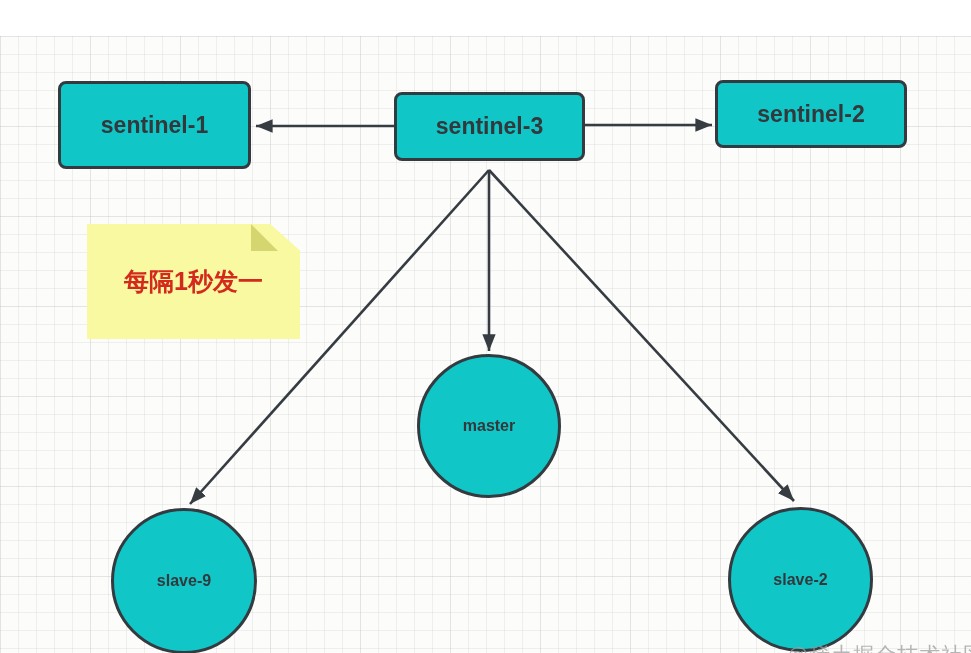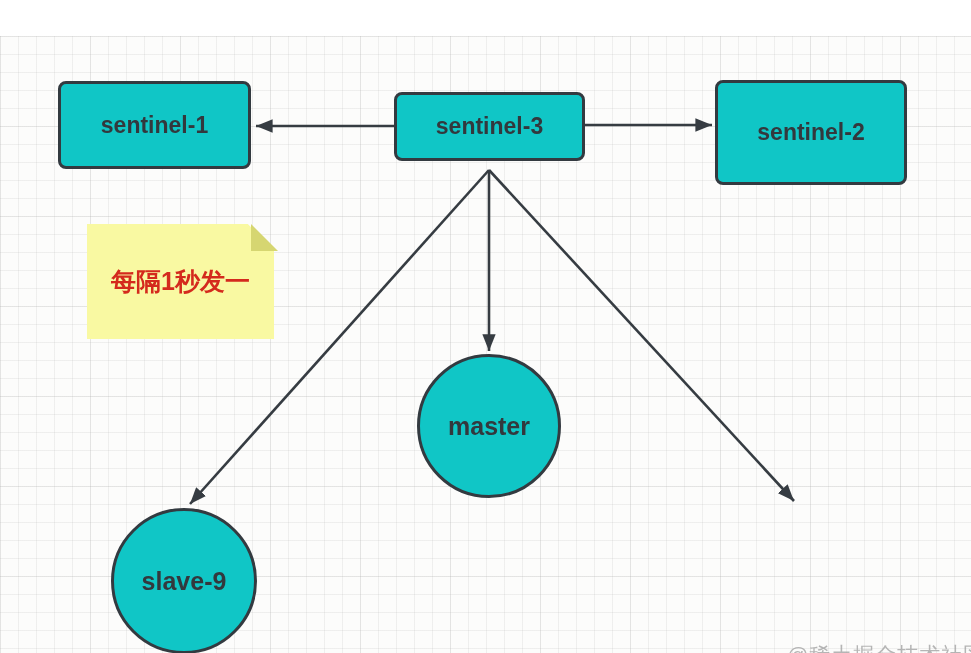--- a/index.html
+++ b/index.html
@@ -38,35 +38,35 @@
     color: #33383d;
     font-weight: bold;
     text-align: center;
   }
   .node.rect {
     border-radius: 8px;
     font-size: 23px;
   }
   .node.circle {
     border-radius: 50%;
-    font-size: 25px;
+    font-size: 16px;
   }
 
   #node-sentinel-1 { left: 58px;  top: 45px; width: 193px; height: 88px; }
   #node-sentinel-3 { left: 394px; top: 56px; width: 191px; height: 69px; }
-  #node-sentinel-2 { left: 715px; top: 44px; width: 192px; height: 105px; }
+  #node-sentinel-2 { left: 715px; top: 44px; width: 192px; height: 68px; }
 
   #node-master  { left: 417px; top: 318px; width: 144px; height: 144px; }
   #node-slave-1 { left: 111px; top: 472px; width: 146px; height: 146px; }
   #node-slave-2 { left: 728px; top: 471px; width: 145px; height: 145px; }
 
   .note {
     position: absolute;
     left: 87px; top: 188px;
-    width: 187px; height: 115px;
+    width: 213px; height: 115px;
     background: #f9f9a2;
     clip-path: polygon(0 0, 86% 0, 100% 23%, 100% 100%, 0 100%);
     display: flex;
     flex-direction: column;
     align-items: center;
     justify-content: center;
     color: #d42a1d;
     font-weight: bold;
     font-size: 25px;
     line-height: 1.35;
@@ -116,20 +116,23 @@
   <div class="node rect" id="node-sentinel-2">
     <span>sentinel-2</span>
   </div>
 
   <div class="node circle" id="node-master">
     <span>master</span>
   </div>
   <div class="node circle" id="node-slave-1">
     <span>slave-9</span>
   </div>
+  <div class="node circle" id="node-slave-2">
+    <span>slave-2</span>
+  </div>
 
   <div class="note">
     <div>每隔1秒发一</div>
   </div>
   <div class="note-fold" style="left:251px; top:188px; right:auto;"></div>
 
   <div class="watermark">@稀土掘金技术社区</div>
 
 </div>
 

